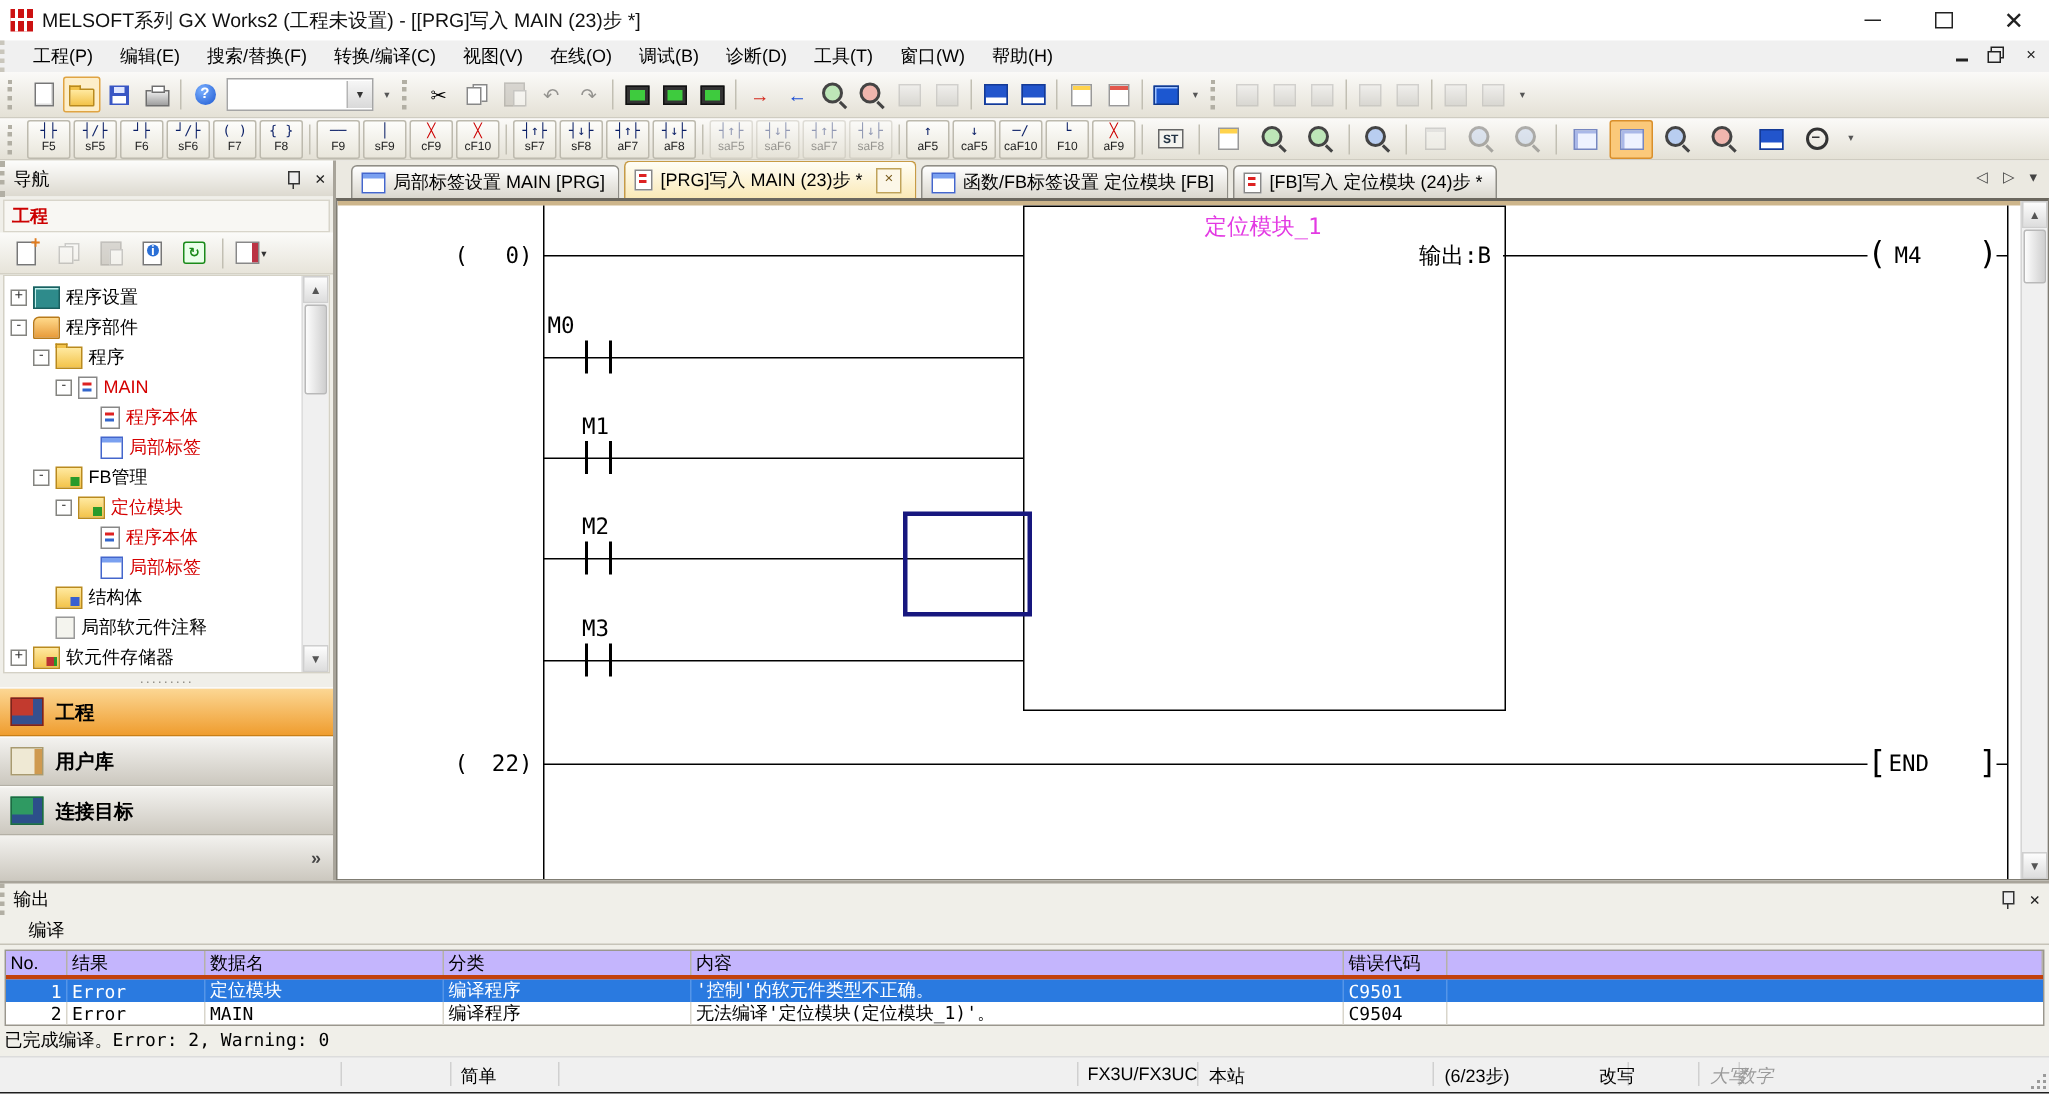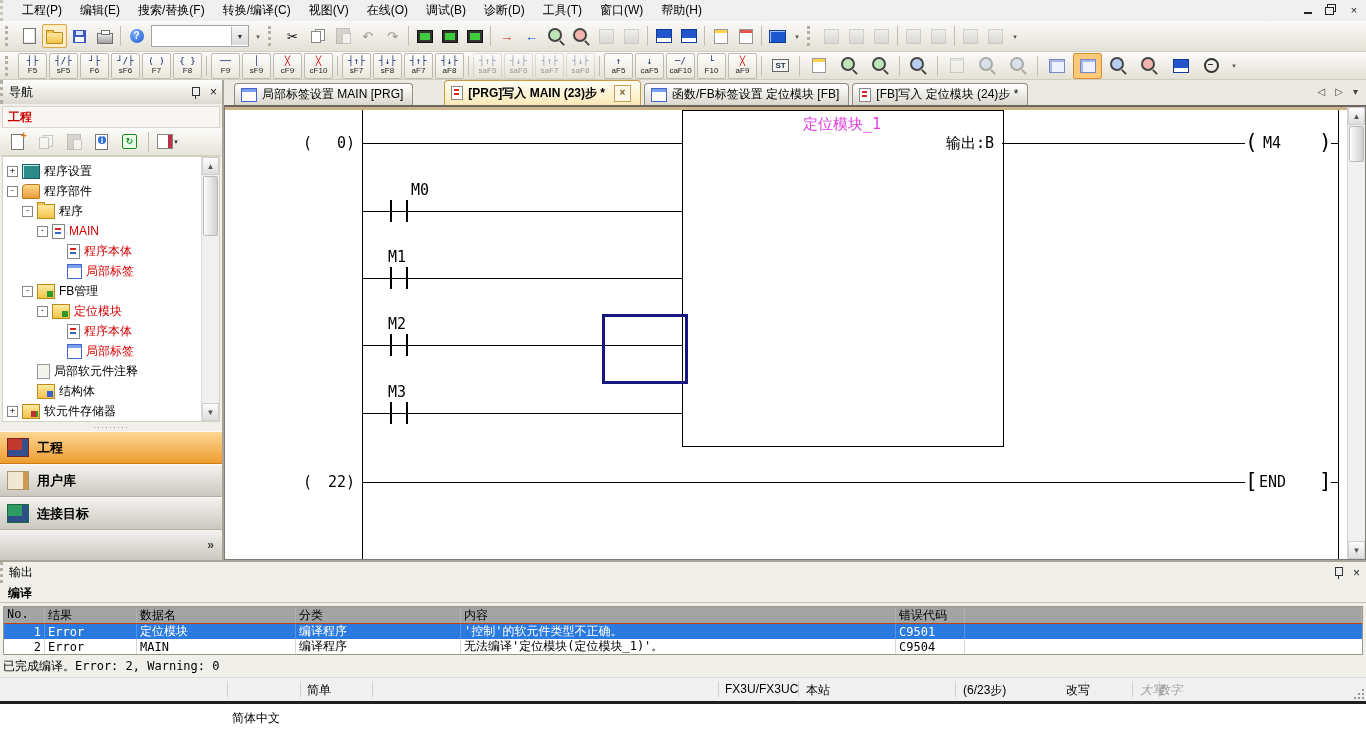--- a/index.html
+++ b/index.html
@@ -141,21 +141,21 @@
   .sic-project{background:#c23a2e;box-shadow:inset -6px -6px 0 #35508f;border:1px solid #7a241c;}
   .sic-library{background:#efe9d4;border:1px solid #a89a70;box-shadow:inset -5px 0 0 #cf9a4f;}
   .sic-connect{background:#2f9a62;box-shadow:inset -6px -6px 0 #2c4f8a;border:1px solid #1d6a42;}
   .stack-more{height:30px;display:flex;align-items:center;justify-content:flex-end;padding-right:8px;background:linear-gradient(#f3f2ef,#ccc8bf);color:#444;font-weight:bold;flex:none;}
   .stack-more .chev{font-size:12px;line-height:10px;}
 
   
   .editor{flex:1;display:flex;flex-direction:column;background:#ebe9e1;min-width:0;}
   .tabbar{height:25px;flex:none;display:flex;align-items:flex-end;padding-left:10px;position:relative;}
   .tab{height:21px;display:flex;align-items:center;padding:0 9px 0 6px;margin-right:3px;border:1px solid #8f8d86;border-bottom:none;border-radius:4px 4px 0 0;background:linear-gradient(#ffffff,#dad7ce);white-space:nowrap;flex:none;}
-  .tab.active{height:24px;background:linear-gradient(#fffef6,#fae9b7);border-color:#c79b45;font-weight:bold;margin-left:28px;}
+  .tab.active{height:24px;background:linear-gradient(#fffef6,#fae9b7);border-color:#c79b45;font-weight:normal;}
   .ticon{width:14px;height:12px;margin-right:5px;flex:none;position:relative;}
   .ticon-grid{background:#fff;border:1px solid #4466cc;box-shadow:inset 0 3px 0 #7aa0f0;}
   .ticon-ladder{background:#fff;border:1px solid #888;width:10px;}
   .ticon-ladder::after{content:"";position:absolute;left:2px;top:2px;width:5px;height:2px;background:#d22;box-shadow:0 4px 0 #d22;}
   .tab-close{width:15px;height:15px;margin-left:9px;border:1px solid #c0a35a;background:#fcf7e8;color:#7a5c1e;font-size:10px;line-height:13px;text-align:center;flex:none;}
   .tab-nav{position:absolute;right:8px;top:6px;display:flex;gap:10px;color:#444;font-size:10px;align-items:center;}
 
   .canvas{flex:1;position:relative;background:#fff;border:1px solid #7f7c73;border-top:2px solid #6b675e;overflow:hidden;}
   .hl-strip{position:absolute;left:0;right:17px;top:0;height:3px;background:#cdb58b;}
   .lline{position:absolute;background:#000;}
@@ -164,24 +164,24 @@
   .fb-box{position:absolute;border:1px solid #000;background:#fff;}
   .fb-title{position:absolute;text-align:center;color:#e33ae3;font-size:15px;font-family:"DejaVu Sans Mono","DejaVu Sans",monospace;white-space:nowrap;}
   .contact{position:absolute;width:14px;height:22px;border-left:2px solid #000;border-right:2px solid #000;}
   .cursor-box{position:absolute;border:3px solid #17177e;}
   .vscroll{position:absolute;right:0;top:0;bottom:0;width:17px;background:#f0f0f0;border-left:1px solid #d5d5d5;display:flex;flex-direction:column;}
 
   
   .output{height:115px;flex:none;background:#f0efe9;border-top:2px solid #a8a49a;position:relative;}
   .out-header{height:21px;display:flex;align-items:center;padding:0 6px;border-left:3px dotted #b2afa4;}
   .out-header .sp{flex:1;}
-  .out-tabrow{height:19px;display:flex;align-items:flex-end;padding-left:8px;border-bottom:1px solid #c6c3b8;font-weight:bold;}
+  .out-tabrow{height:19px;display:flex;align-items:flex-end;padding-left:19px;border-bottom:1px solid #c6c3b8;}
   .out-table{position:absolute;left:3px;right:3px;top:44px;background:#fff;border:1px solid #9a978d;font-family:"DejaVu Sans Mono","DejaVu Sans",monospace;font-size:12px;}
   .trow{display:flex;height:15px;align-items:center;}
-  .trow.hdr{background:#a3a3a3;height:16px;border-bottom:1px solid #c2410c;font-family:Liberation Mono, monospace;}
+  .trow.hdr{background:#c4b5fd;height:16px;border-bottom:3px solid #c2410c;font-family:Liberation Sans, sans-serif;}
   .tcell{padding:0 3px;overflow:hidden;white-space:nowrap;flex:none;border-right:1px solid #d9d6cc;height:100%;display:flex;align-items:center;}
   .trow.hdr .tcell{border-right:1px solid #b5b2a8;}
   .tcell.fill{flex:1;border-right:none;}
   .trow.sel{background:#2a7ae0;color:#fff;}
   .trow.sel .tcell{border-right-color:#5595e8;}
   .out-summary{position:absolute;left:3px;bottom:3px;right:3px;height:16px;background:#f0efe9;font-family:"DejaVu Sans Mono","DejaVu Sans",monospace;font-size:12px;display:flex;align-items:center;}
 
   
   .statusbar{height:23px;flex:none;background:#f0f0f0;position:relative;border-top:1px solid #dcdcdc;}
   .sb-item{position:absolute;top:4px;white-space:nowrap;}
@@ -190,20 +190,29 @@
   .sb-grip{position:absolute;right:2px;bottom:2px;width:10px;height:10px;}
   .sb-grip::before{content:"";position:absolute;right:0;bottom:0;width:2px;height:2px;background:#9a9a9a;
     box-shadow:-4px 0 0 #9a9a9a,-8px 0 0 #9a9a9a,0 -4px 0 #9a9a9a,0 -8px 0 #9a9a9a,-4px -4px 0 #9a9a9a;}
   .bottom-strip{height:3px;background:#1f1f1f;flex:none;}
 </style>
 </head>
 <body>
 
 <div id="app">
 
+  <div class="titlebar">
+    <div class="app-logo"></div>
+    <div class="title-text">MELSOFT系列 GX Works2 (工程未设置) - [[PRG]写入 MAIN (23)步 *]</div>
+    <div class="win-controls">
+      <div class="win-btn wb-min"></div>
+      <div class="win-btn wb-max"></div>
+      <div class="win-btn wb-close">✕</div>
+    </div>
+  </div>
 
   <div class="menubar" id="menubar">
     <div class="menu-item">工程(P)</div>
       <div class="menu-item">编辑(E)</div>
       <div class="menu-item">搜索/替换(F)</div>
       <div class="menu-item">转换/编译(C)</div>
       <div class="menu-item">视图(V)</div>
       <div class="menu-item">在线(O)</div>
       <div class="menu-item">调试(B)</div>
       <div class="menu-item">诊断(D)</div>
@@ -557,27 +566,27 @@
             <span class="tic tic-ladder"></span>
             <span class="tree-label red">程序本体</span>
           </div>
           <div class="tree-row" style="padding-left: 49px;">
             <span class="toggle none"></span>
             <span class="tic tic-grid"></span>
             <span class="tree-label red">局部标签</span>
           </div>
           <div class="tree-row" style="padding-left: 19px;">
             <span class="toggle none"></span>
+            <span class="tic tic-struct"></span>
+            <span class="tree-label">结构体</span>
+          </div>
+          <div class="tree-row" style="padding-left: 19px;">
+            <span class="toggle none"></span>
             <span class="tic tic-comment"></span>
             <span class="tree-label">局部软元件注释</span>
-          </div>
-          <div class="tree-row" style="padding-left: 19px;">
-            <span class="toggle none"></span>
-            <span class="tic tic-struct"></span>
-            <span class="tree-label">结构体</span>
           </div>
           <div class="tree-row" style="padding-left: 4px;">
             <span class="toggle">+</span>
             <span class="tic tic-devmem"></span>
             <span class="tree-label">软元件存储器</span>
           </div>
           <div class="tree-scroll">
           <div class="scr-btn">▲</div>
           <div class="scr-thumb"></div>
           <div class="scr-fill"></div>
@@ -636,21 +645,21 @@
           <div class="scr-thumb" style="height:34px"></div>
           <div class="scr-fill"></div>
           <div class="scr-btn">▼</div>
         </div>
       <div class="lline" style="left: 137px; top: 3px; width: 1px; height: 449px;"></div>
           <div class="lline" style="left: 1113px; top: 3px; width: 1px; height: 449px;"></div>
           <div class="lline" style="left: 137px; top: 36px; width: 320px; height: 1px;"></div>
           <div class="ltext" style="left: 465px; top: 26px;">B:启动</div>
           <div class="lline" style="left: 137px; top: 104px; width: 320px; height: 1px;"></div>
           <div class="contact" style="left: 165px; top: 93px;"></div>
-          <div class="ltext" style="left: 140px; top: 73px; width: 64px; text-align: right;">M0</div>
+          <div class="ltext" style="left: 140px; top: 73px; width: 64px; text-align: left;">M0</div>
           <div class="ltext" style="left: 465px; top: 94px;">B:输入1</div>
           <div class="lline" style="left: 137px; top: 171px; width: 320px; height: 1px;"></div>
           <div class="contact" style="left: 165px; top: 160px;"></div>
           <div class="ltext" style="left: 140px; top: 140px; width: 64px; text-align: center;">M1</div>
           <div class="ltext" style="left: 465px; top: 161px;">B:输入2</div>
           <div class="lline" style="left: 137px; top: 238px; width: 320px; height: 1px;"></div>
           <div class="contact" style="left: 165px; top: 227px;"></div>
           <div class="ltext" style="left: 140px; top: 207px; width: 64px; text-align: center;">M2</div>
           <div class="ltext" style="left: 465px; top: 228px;">B:输入3</div>
           <div class="lline" style="left: 137px; top: 306px; width: 320px; height: 1px;"></div>

